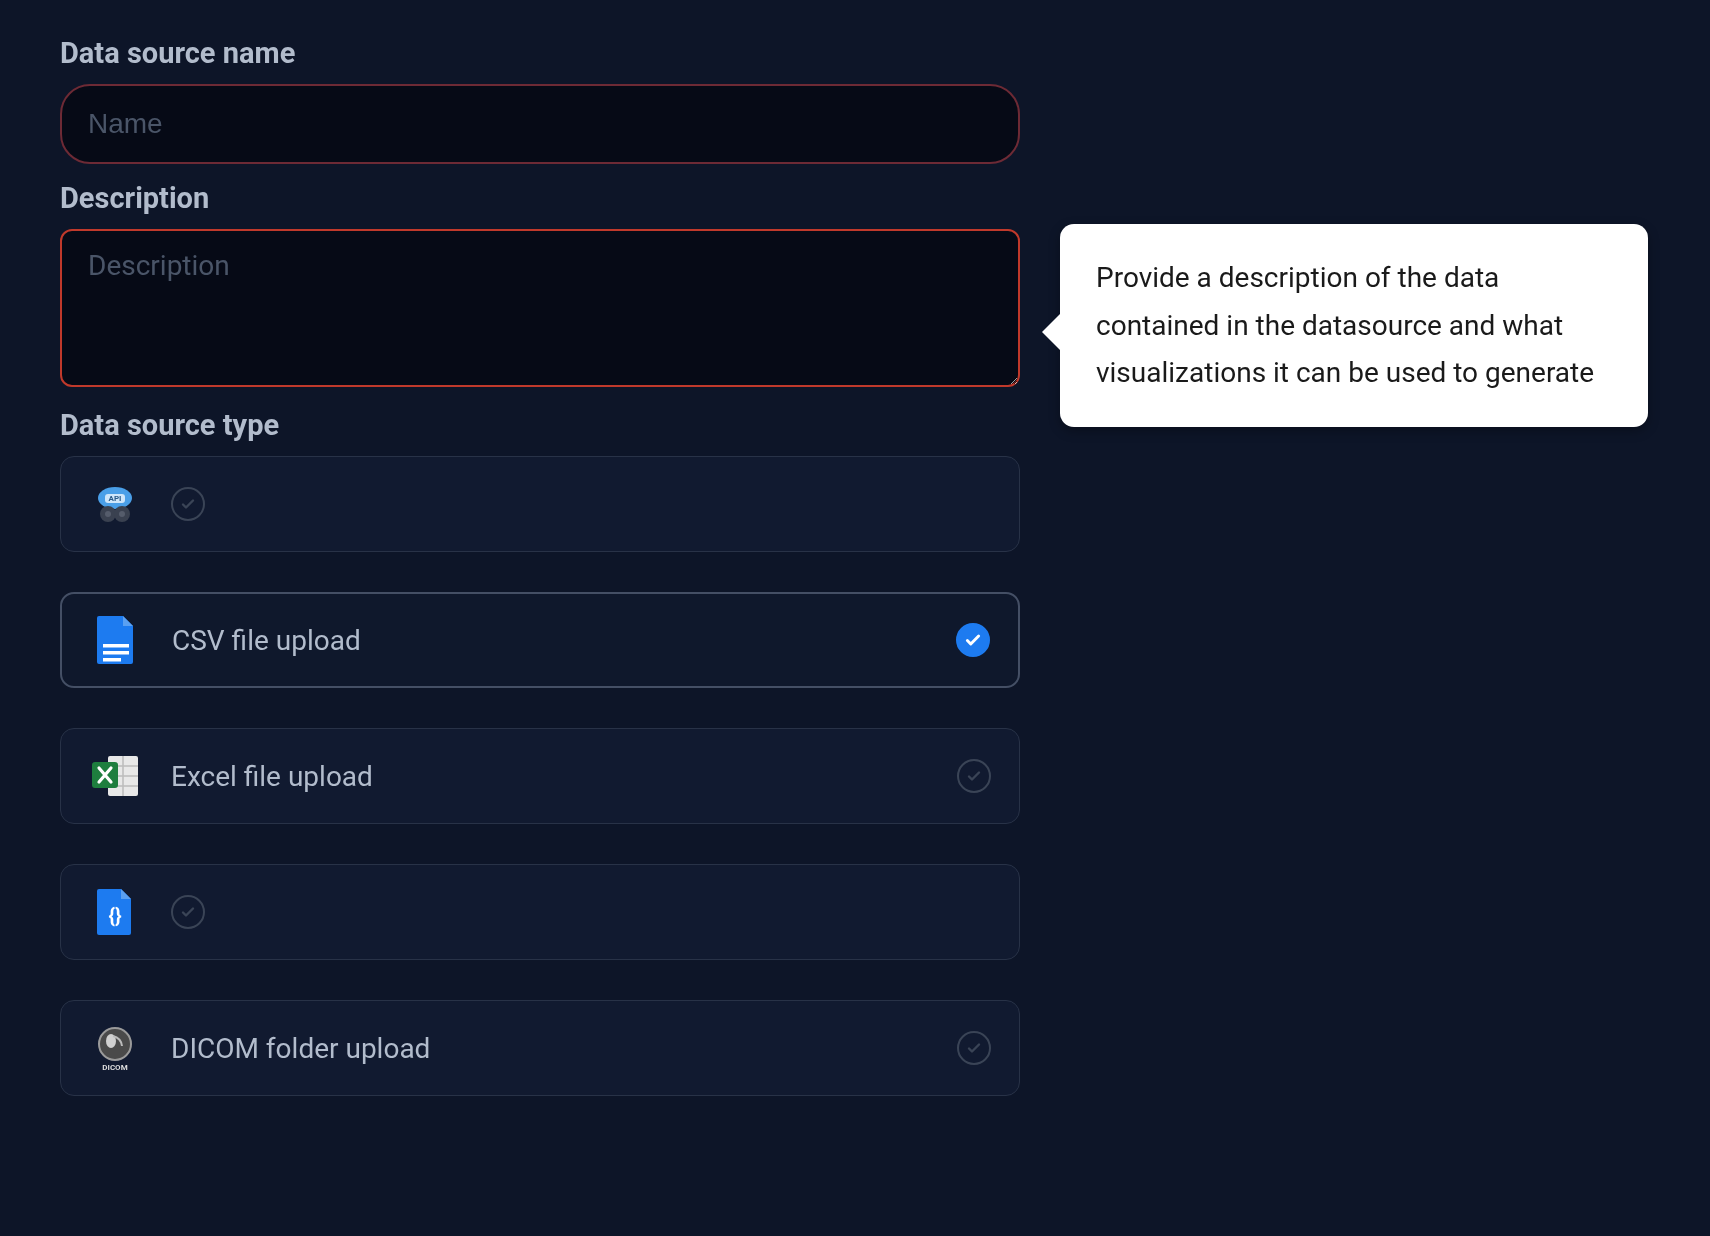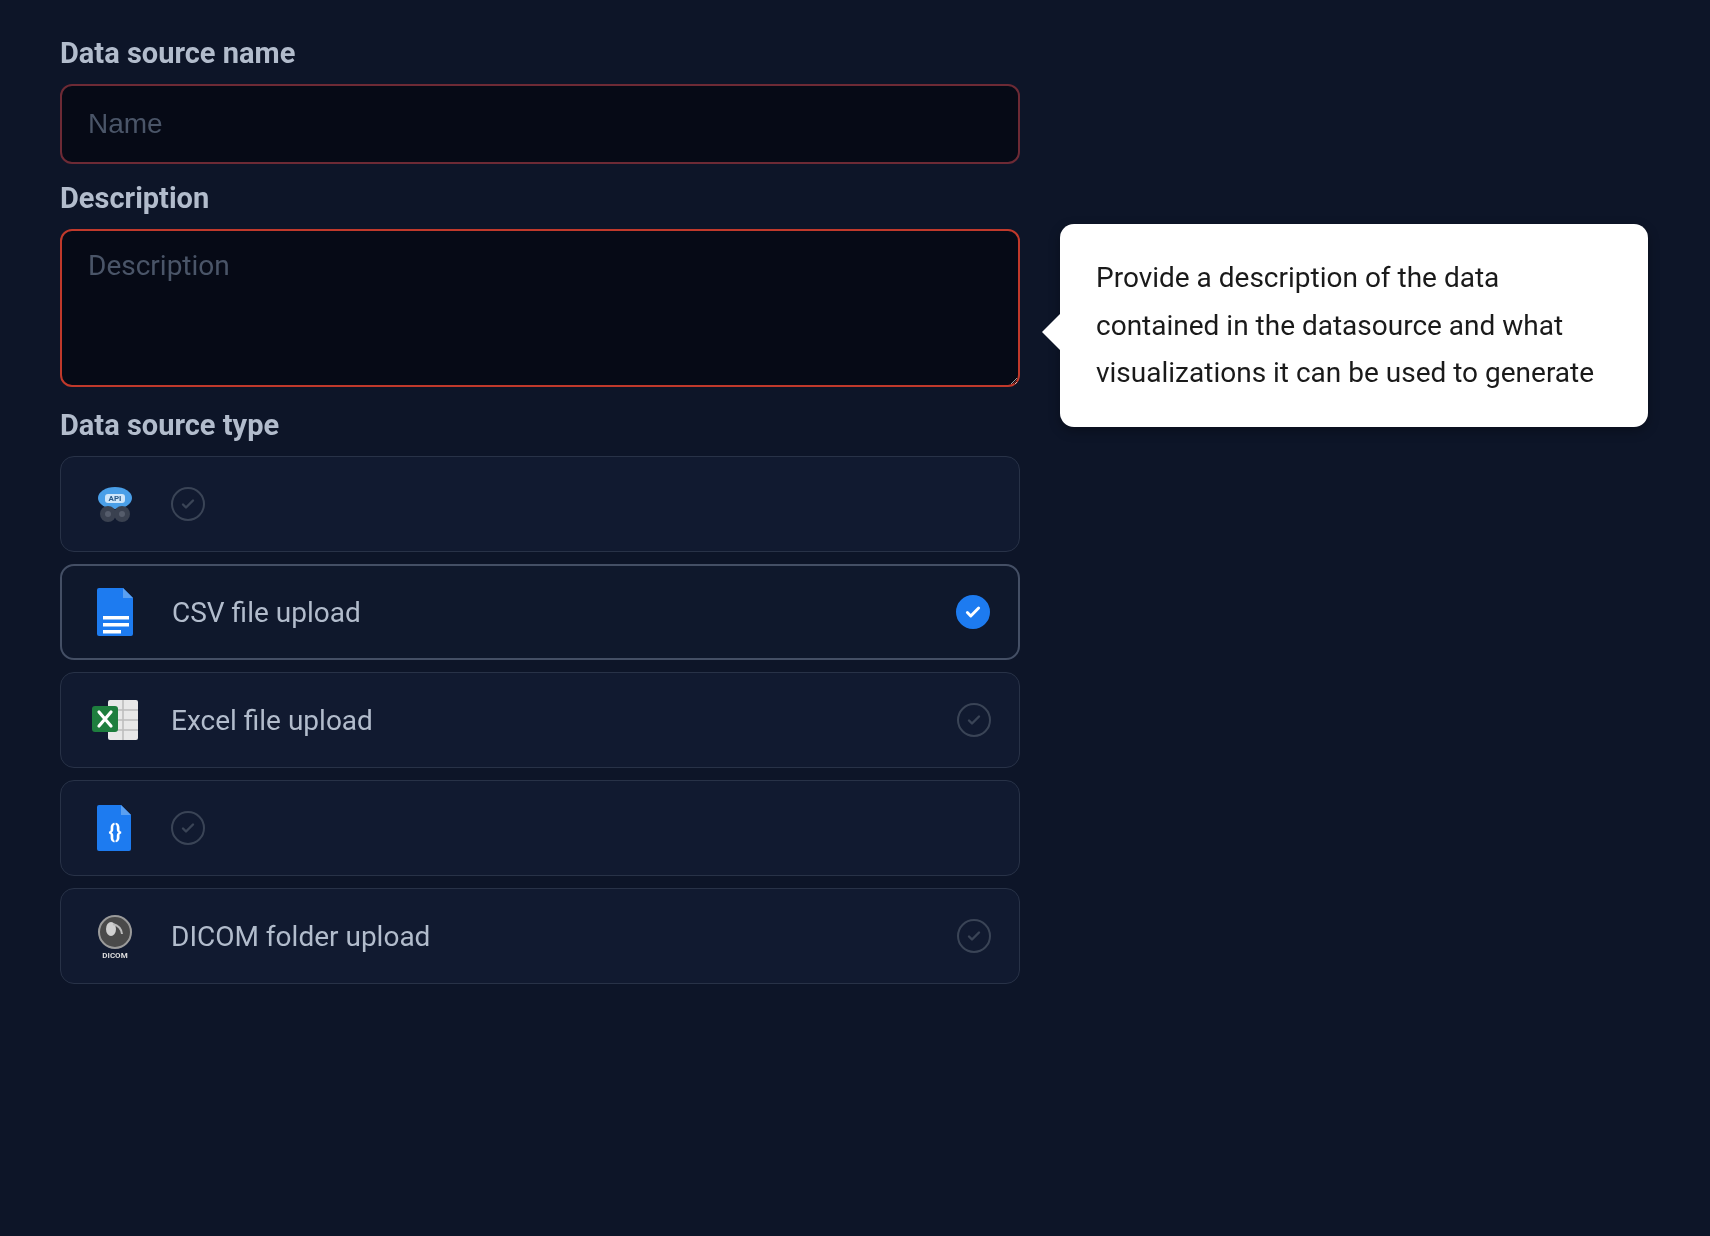--- a/index.html
+++ b/index.html
@@ -29,30 +29,30 @@
   .text-input, .textarea-input {
     width: 960px;
     background: #060a16;
     border: 2px solid #6d2a35;
     border-radius: 12px;
     padding: 18px 26px;
     font-size: 28px;
     color: #c7d0e0;
     outline: none;
   }
-  .text-input { height: 80px; }
+  .text-input { height: 80px; border-radius: 30px; }
   .text-input::placeholder, .textarea-input::placeholder { color: #4a5568; }
   .group { margin-bottom: 17px; }
   .textarea-input {
     height: 158px;
     resize: both;
     border-color: #c0392b;
     font-family: inherit;
   }
-  .option-list { display: flex; flex-direction: column; gap: 12px; }
+  .option-list { display: flex; flex-direction: column; gap: 40px; }
   .option {
     width: 960px;
     height: 96px;
     background: #111a30;
     border: 1px solid #283247;
     border-radius: 14px;
     display: flex;
     align-items: center;
     padding: 0 28px;
     cursor: pointer;

